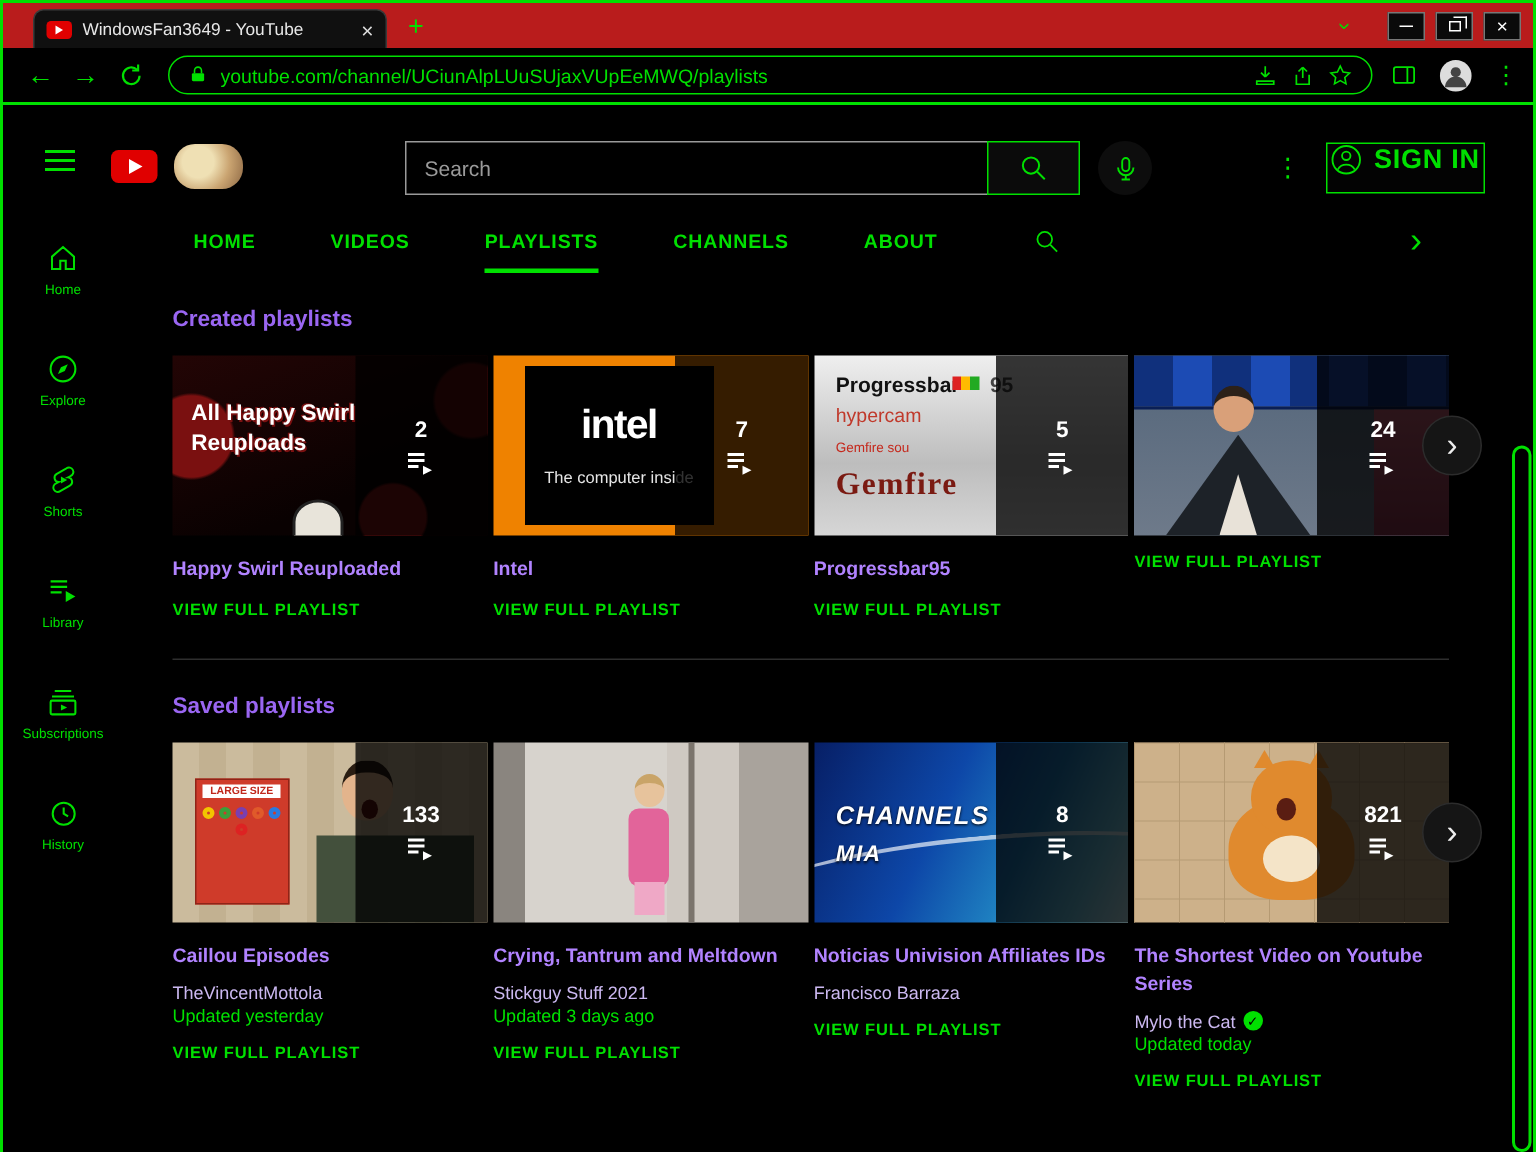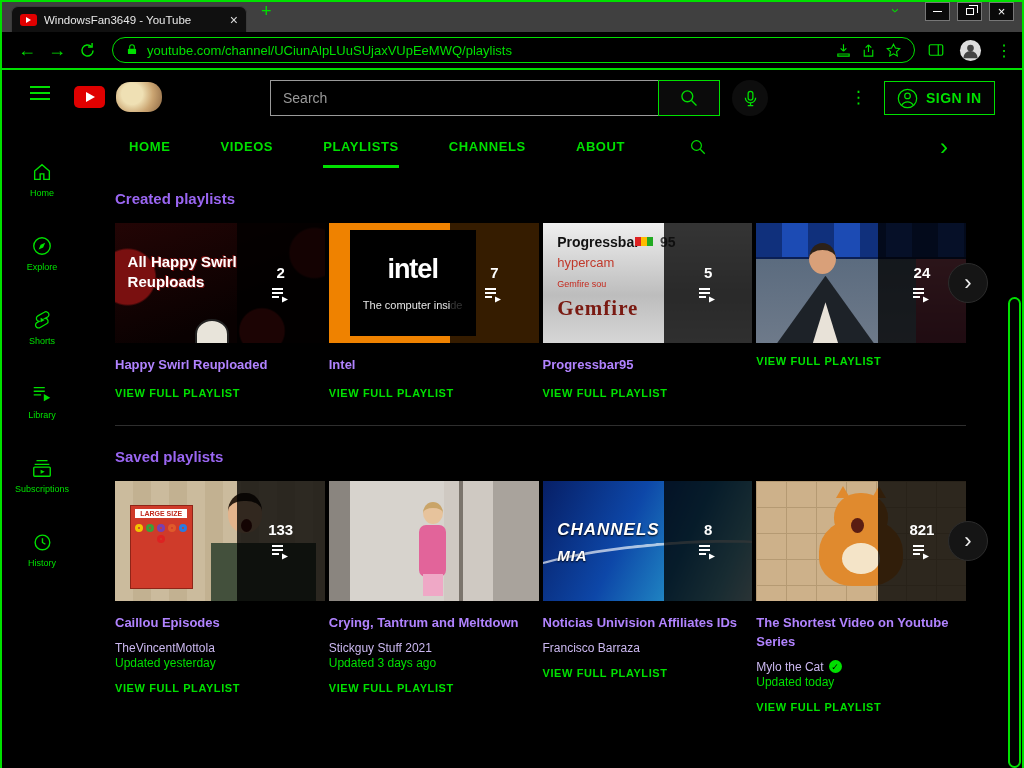--- a/index.html
+++ b/index.html
@@ -6,21 +6,21 @@
     --g:#00e000;
     --purple:#9a66f2;
     --title:#b183ff;
     --lav:#cbb8f0;
   }
   *{box-sizing:border-box;margin:0;padding:0;}
   body{width:1024px;height:768px;background:#000;font-family:"Liberation Sans",sans-serif;overflow:hidden;}
   .window{position:relative;width:1024px;height:768px;background:#000;border-left:2px solid var(--g);border-right:2px solid var(--g);border-top:2px solid var(--g);overflow:hidden;}
 
   
-  .titlebar{display:flex;align-items:flex-start;height:30px;background:#404040;padding-left:9px;}
+  .titlebar{display:flex;align-items:center;height:30px;background:#b91c1c;padding-left:20px;}
   .tab{display:flex;align-items:center;gap:7px;width:236px;height:26px;margin-top:4px;background:#101010;border:1px solid #3a3a3a;border-bottom:none;border-radius:7px 7px 0 0;padding:0 8px;}
   .favicon{width:17px;height:12px;background:#e00000;border-radius:3px;position:relative;flex:none;}
   .favicon::after{content:'';position:absolute;left:6px;top:3px;border-left:5px solid #fff;border-top:3px solid transparent;border-bottom:3px solid transparent;}
   .tab-title{color:#e8e8e8;font-size:11.5px;flex:1;white-space:nowrap;overflow:hidden;}
   .tab-close{color:#ddd;font-size:14px;line-height:1;cursor:default;}
   .newtab{color:var(--g);font-size:18px;margin-left:14px;line-height:1;}
   .tb-spacer{flex:1;}
   .tb-chevron{color:var(--g);font-size:15px;display:inline-block;transform:rotate(90deg);margin-right:26px;}
   .winbtns{display:flex;gap:7px;margin-right:8px;}
   .winbtn{width:25px;height:19px;border:1px solid #777;display:flex;align-items:center;justify-content:center;color:#fff;font-size:13px;background:#0a0a0a;}
@@ -31,35 +31,35 @@
   
   .toolbar{position:relative;height:38px;background:#000;border-bottom:2px solid var(--g);display:flex;align-items:center;padding:0 10px;}
   .navbtn{color:var(--g);font-size:18px;width:30px;text-align:center;flex:none;}
   .navbtn svg{display:block;margin:0 auto;}
   .addressbar{flex:1;height:26px;margin:0 10px;border:1px solid var(--g);border-radius:14px;display:flex;align-items:center;padding:0 12px;gap:8px;color:var(--g);background:#000;}
   .url-text{color:var(--g);font-size:13px;flex:1;white-space:nowrap;overflow:hidden;}
   .bar-icon{color:var(--g);display:flex;align-items:center;flex:none;}
   .tool-right{display:flex;align-items:center;gap:14px;margin-left:2px;color:var(--g);}
 
   
-  .yt-header{position:relative;height:56px;background:#000;}
+  .yt-header{position:relative;height:56px;background:#000;margin-top:14px;}
   .burger{position:absolute;left:28px;top:22px;width:20px;height:2px;background:var(--g);}
   .burger::before,.burger::after{content:'';position:absolute;left:0;width:20px;height:2px;background:var(--g);}
   .burger::before{top:-6px;}
   .burger::after{top:6px;}
   .yt-logo{position:absolute;left:72px;top:16px;width:31px;height:22px;background:#e00000;border-radius:5px;}
   .yt-logo::after{content:'';position:absolute;left:12px;top:6px;border-left:9px solid #fff;border-top:5px solid transparent;border-bottom:5px solid transparent;}
   .channel-logo{position:absolute;left:114px;top:12px;width:46px;height:30px;border-radius:14px;background:radial-gradient(circle at 35% 40%,#efe0b4 0 30%,#caa471 60%,#8a6542 100%);}
   .search-wrap{position:absolute;left:268px;top:10px;display:flex;height:36px;}
   .search-input{width:388px;height:36px;background:#000;border:1px solid #9a9a9a;border-right:none;color:#ddd;font-size:14px;padding:0 12px;outline:none;font-family:"Liberation Sans",sans-serif;}
   .search-input::placeholder{color:#9a9a9a;}
   .search-btn{width:62px;height:36px;background:#0b0b0b;border:1px solid var(--g);display:flex;align-items:center;justify-content:center;color:var(--g);}
   .mic-btn{position:absolute;left:730px;top:10px;width:36px;height:36px;border-radius:50%;background:#0d0d0d;display:flex;align-items:center;justify-content:center;color:var(--g);}
   .hdr-dots{position:absolute;left:848px;top:17px;color:var(--g);font-size:17px;}
-  .signin{position:absolute;left:882px;top:11px;height:34px;padding:0 12px;border:1px solid var(--g);display:flex;align-items:center;gap:8px;color:var(--g);font-size:14px;font-weight:bold;letter-spacing:.5px;background:#030303;}
+  .signin{position:absolute;left:882px;top:11px;height:34px;padding:0 2px;border:1px solid var(--g);display:flex;gap:8px;color:var(--g);font-size:18px;font-weight:bold;letter-spacing:.5px;background:#030303;}
 
   
   .channel-tabs{display:flex;align-items:stretch;height:42px;padding-left:127px;color:var(--g);}
   .channel-tab{font-size:13px;font-weight:bold;letter-spacing:.6px;display:flex;align-items:center;margin-right:50px;border-bottom:3px solid transparent;padding-top:2px;}
   .channel-tab.active{border-bottom-color:var(--g);}
   .tab-search{display:flex;align-items:center;margin-left:14px;color:var(--g);}
   .tabs-chevron{margin-left:auto;margin-right:74px;display:flex;align-items:center;color:var(--g);font-size:24px;}
 
   
   .yt-sidebar{position:absolute;left:2px;top:140px;width:76px;display:flex;flex-direction:column;}

